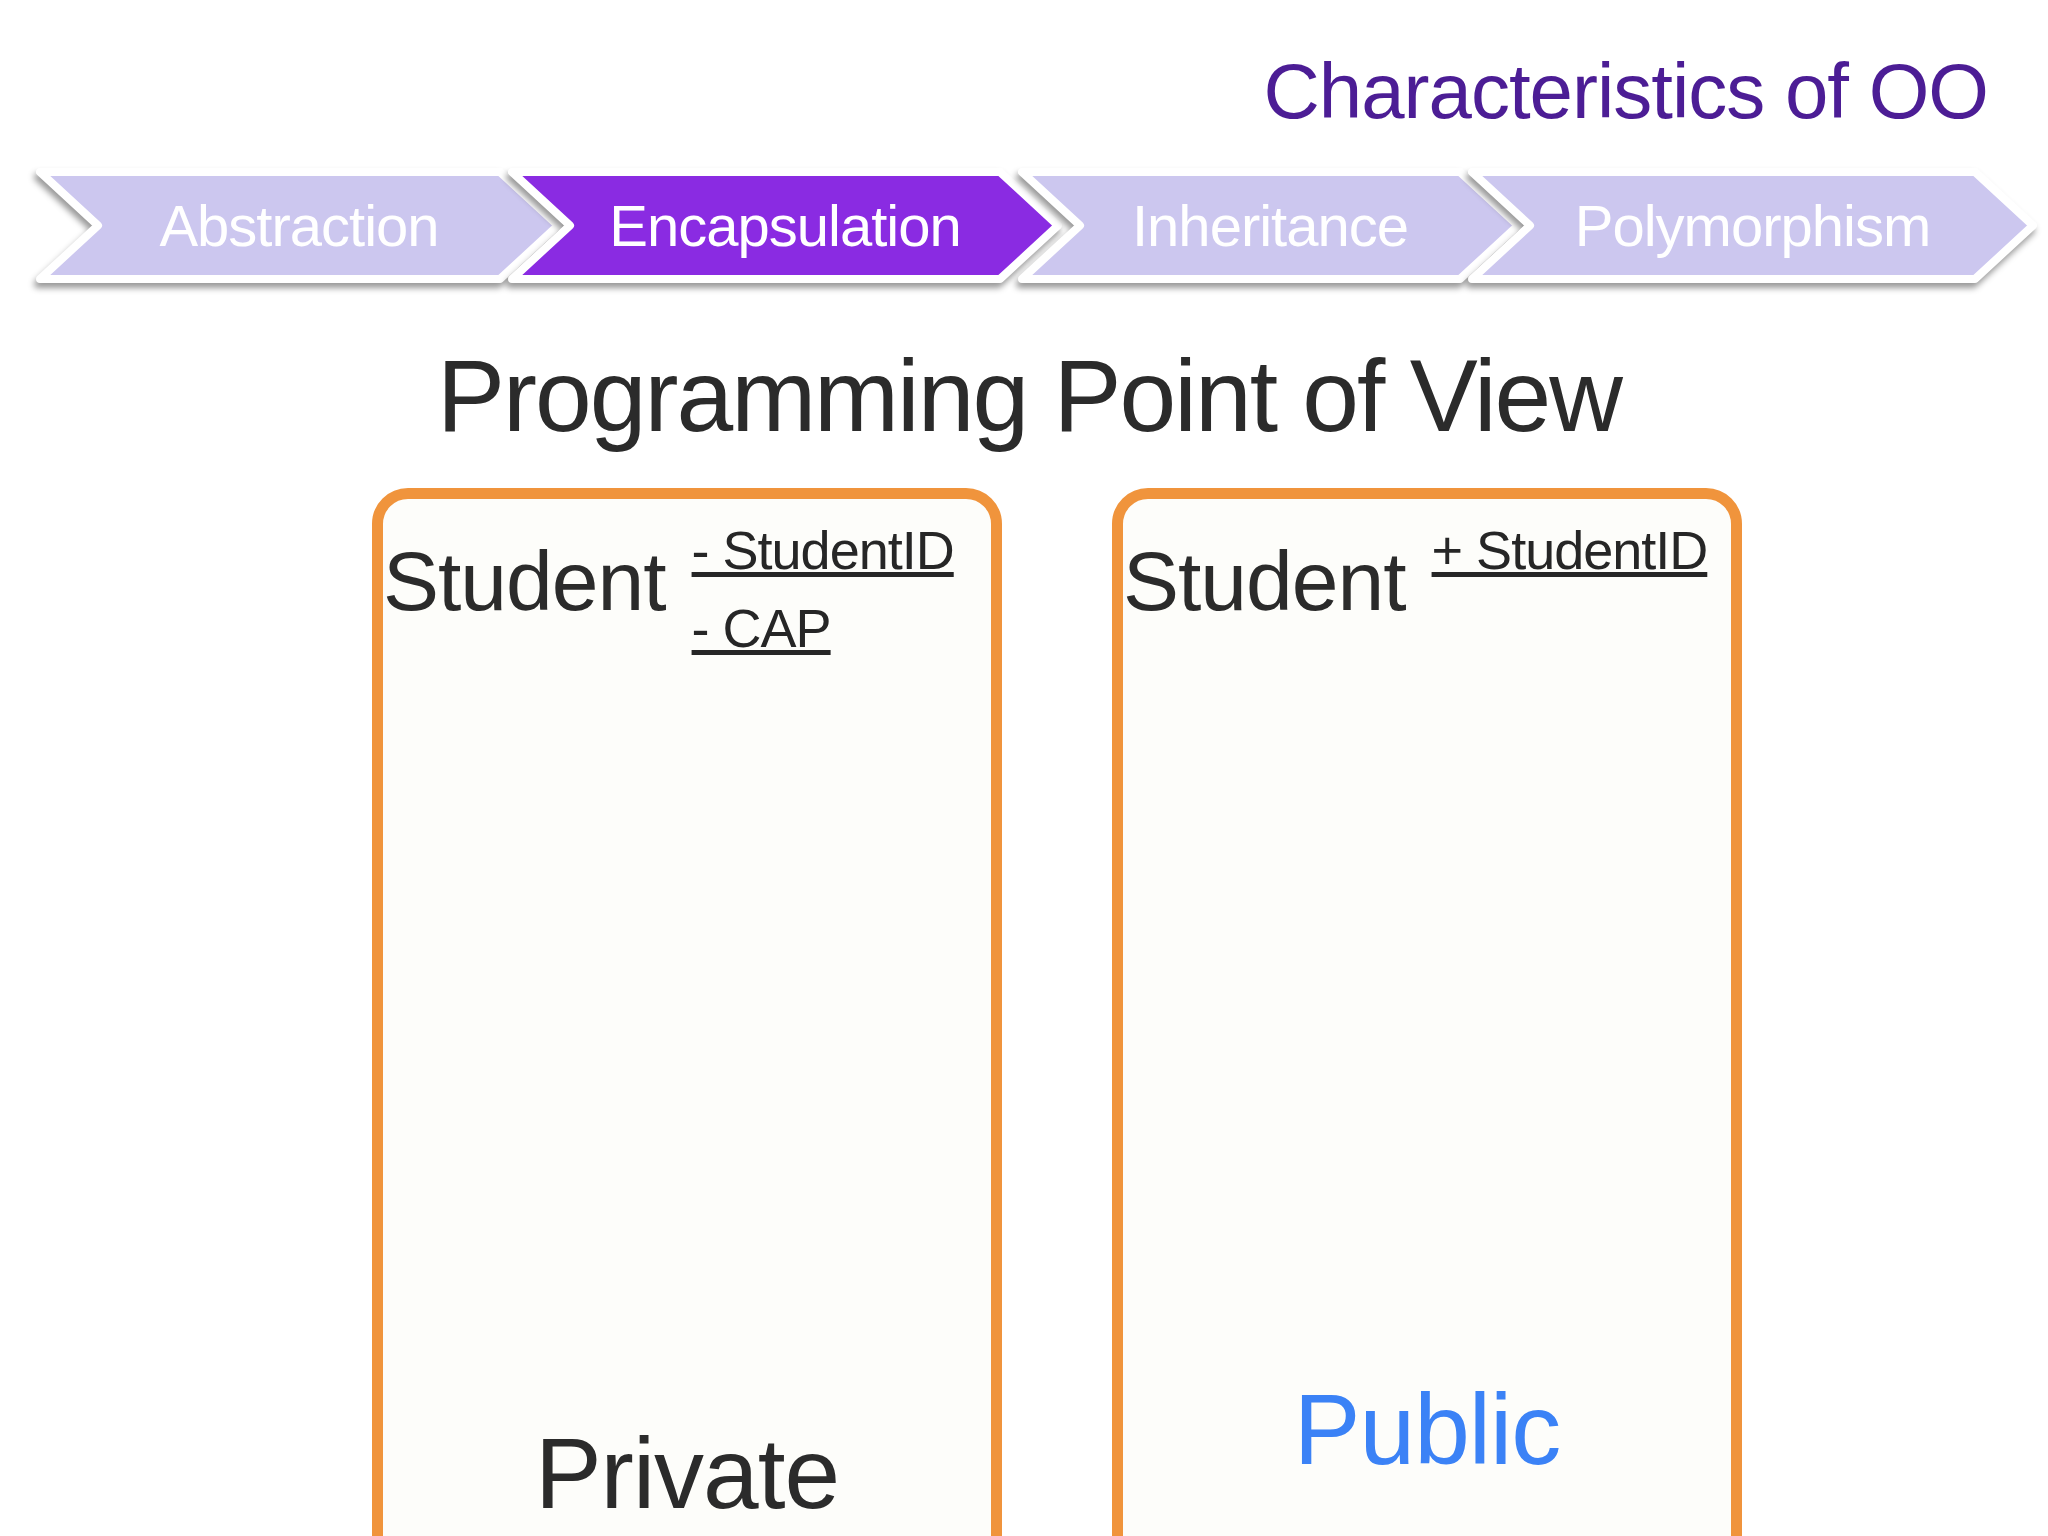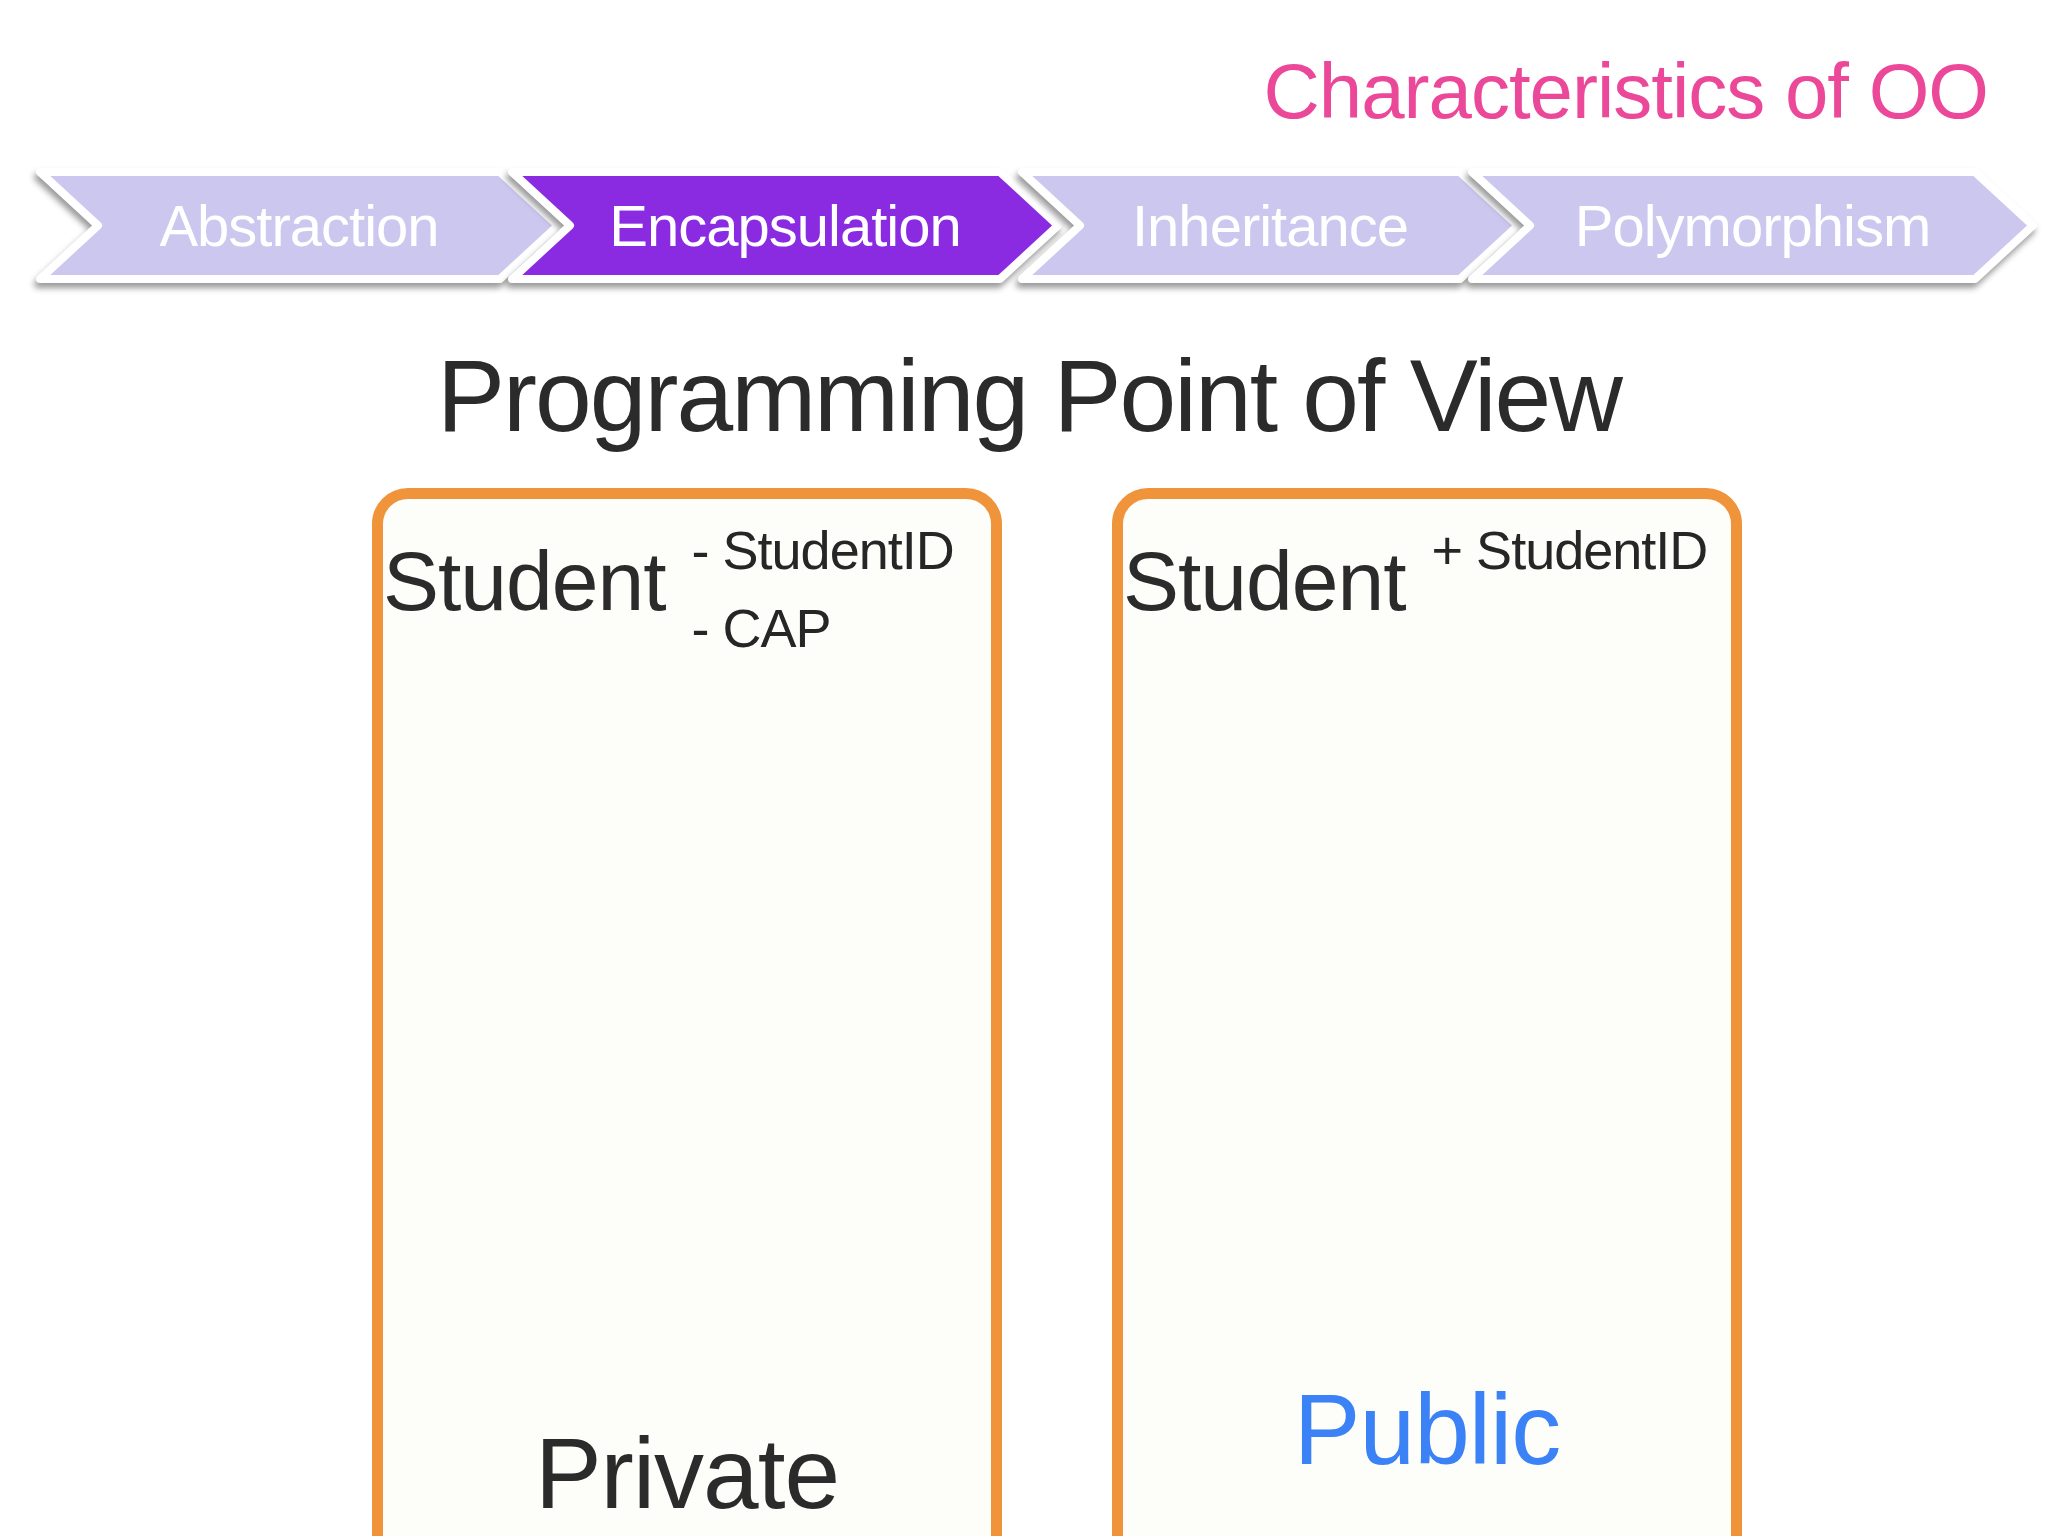--- a/index.html
+++ b/index.html
@@ -80,39 +80,39 @@
     flex:0 0 auto;
     height:262px;
     box-sizing:border-box;
     padding:12px 10px 0 26px;
     font-size:54px;
     line-height:1.45;
     letter-spacing:-1px;
     color:#262626;
   }
   .class-methods{flex:1 1 auto;}
-  .member{white-space:nowrap;}
+  .member{white-space:nowrap;text-decoration:underline;}
   .box-caption{
     position:absolute;
     top:1372px;
     width:630px;
     text-align:center;
     font-size:100px;
     letter-spacing:-1px;
     color:#2b2b2b;
   }
   .box-caption.left{left:372px;}
   .box-caption.right{left:1112px;}
 </style>
 </head>
 <body>
 
 <div class="stage">
 
-  <div class="header-title" style="color: #ec4899;">Characteristics of OO</div>
+  <div class="header-title" style="color: #4c1d95;">Characteristics of OO</div>
 
   <svg id="process-bar" viewBox="0 0 2048 130">
       <polygon points="40,4 500,4 558,57.5 500,111 40,111 98,57.5" fill="#CCC7EF" class="chev"></polygon>
       <text x="299" y="77.5" text-anchor="middle" fill="#FFFFFF" class="chev-label">Abstraction</text>
       <polygon points="512,4 1000,4 1058,57.5 1000,111 512,111 570,57.5" fill="#8A2BE2" class="chev"></polygon>
       <text x="785" y="77.5" text-anchor="middle" fill="#FFFFFF" class="chev-label">Encapsulation</text>
       <polygon points="1022,4 1460,4 1518,57.5 1460,111 1022,111 1080,57.5" fill="#CCC7EF" class="chev"></polygon>
       <text x="1270" y="77.5" text-anchor="middle" fill="#FFFFFF" class="chev-label">Inheritance</text>
       <polygon points="1472,4 1975,4 2033,57.5 1975,111 1472,111 1530,57.5" fill="#CCC7EF" class="chev"></polygon>
       <text x="1752.5" y="77.5" text-anchor="middle" fill="#FFFFFF" class="chev-label">Polymorphism</text>

